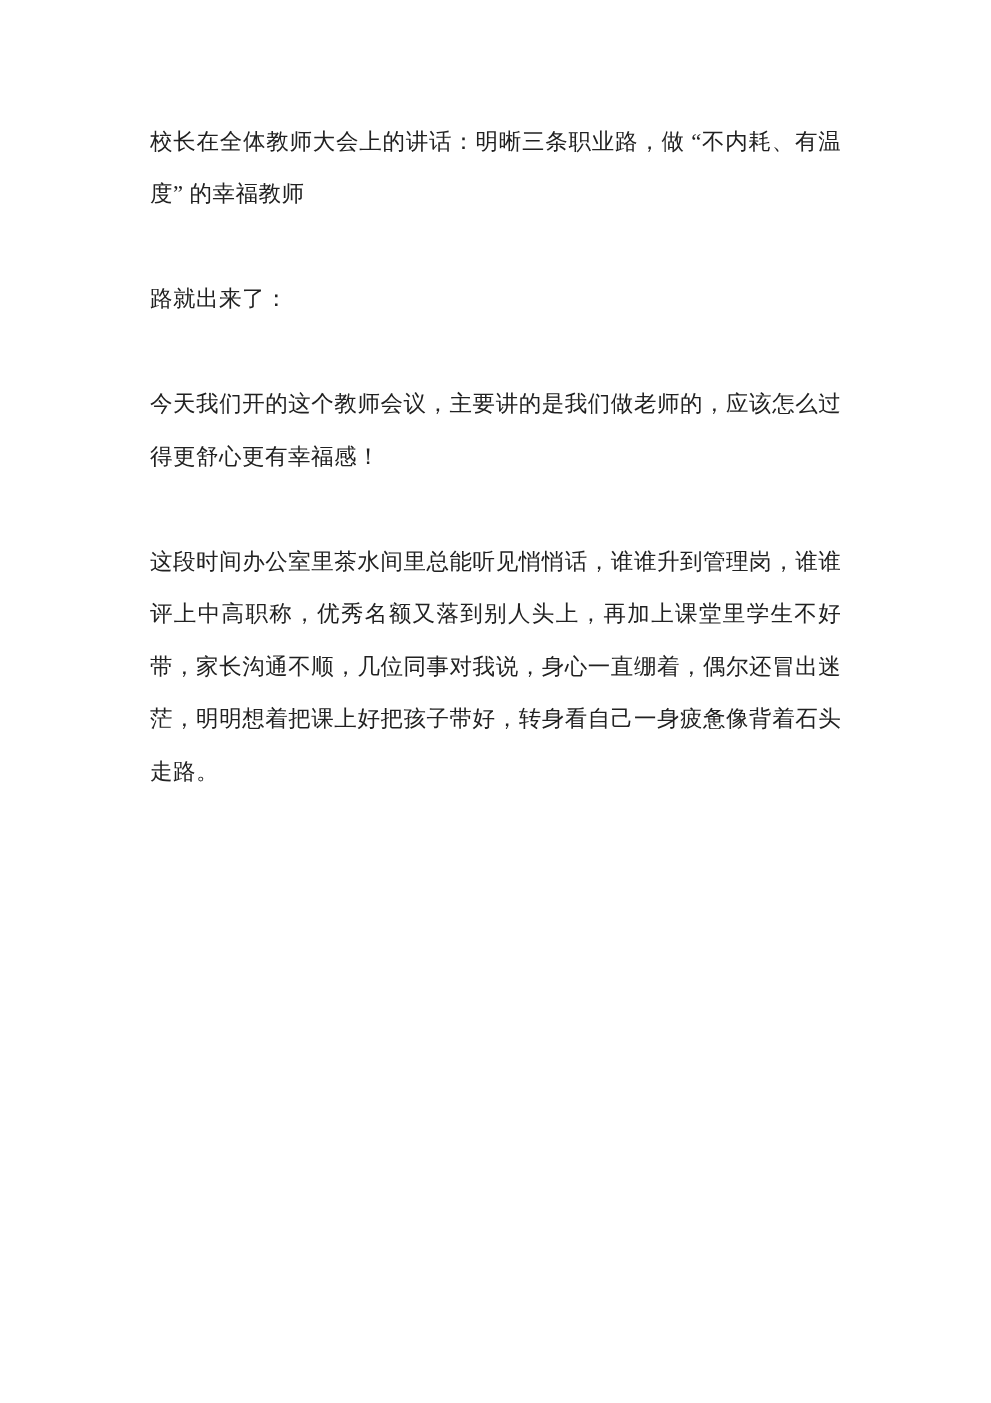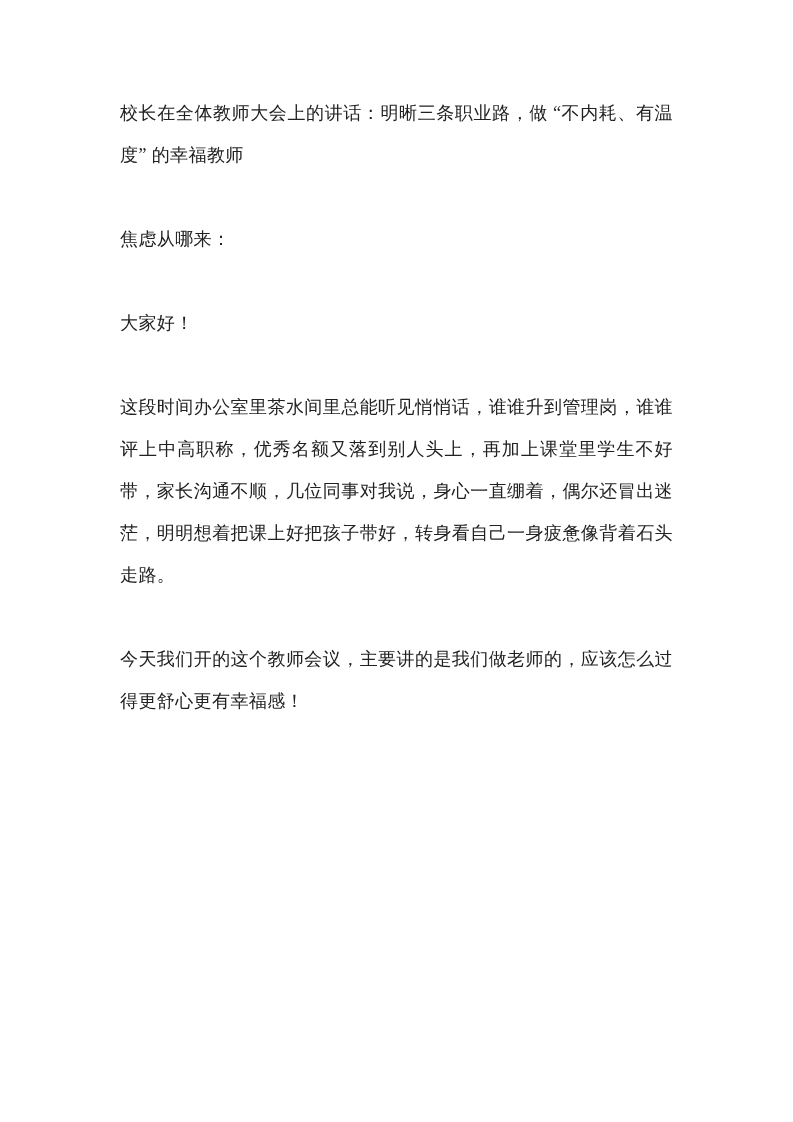--- a/index.html
+++ b/index.html
@@ -29,17 +29,16 @@
     text-align: justify;
     text-justify: inter-ideograph;
     word-break: break-all;
   }
 </style>
 </head>
 <body>
 
 <div class="page">
   <p>校长在全体教师大会上的讲话：明晰三条职业路，做 “不内耗、有温度” 的幸福教师</p>
-  <p>焦虑从哪来：</p>
-  <p>大家好！</p>
+  <p>路就出来了：</p>
+  <p>今天我们开的这个教师会议，主要讲的是我们做老师的，应该怎么过得更舒心更有幸福感！</p>
   <p>这段时间办公室里茶水间里总能听见悄悄话，谁谁升到管理岗，谁谁评上中高职称，优秀名额又落到别人头上，再加上课堂里学生不好带，家长沟通不顺，几位同事对我说，身心一直绷着，偶尔还冒出迷茫，明明想着把课上好把孩子带好，转身看自己一身疲惫像背着石头走路。</p>
-  <p>今天我们开的这个教师会议，主要讲的是我们做老师的，应该怎么过得更舒心更有幸福感！</p>
 </div>
 
 </body></html>

